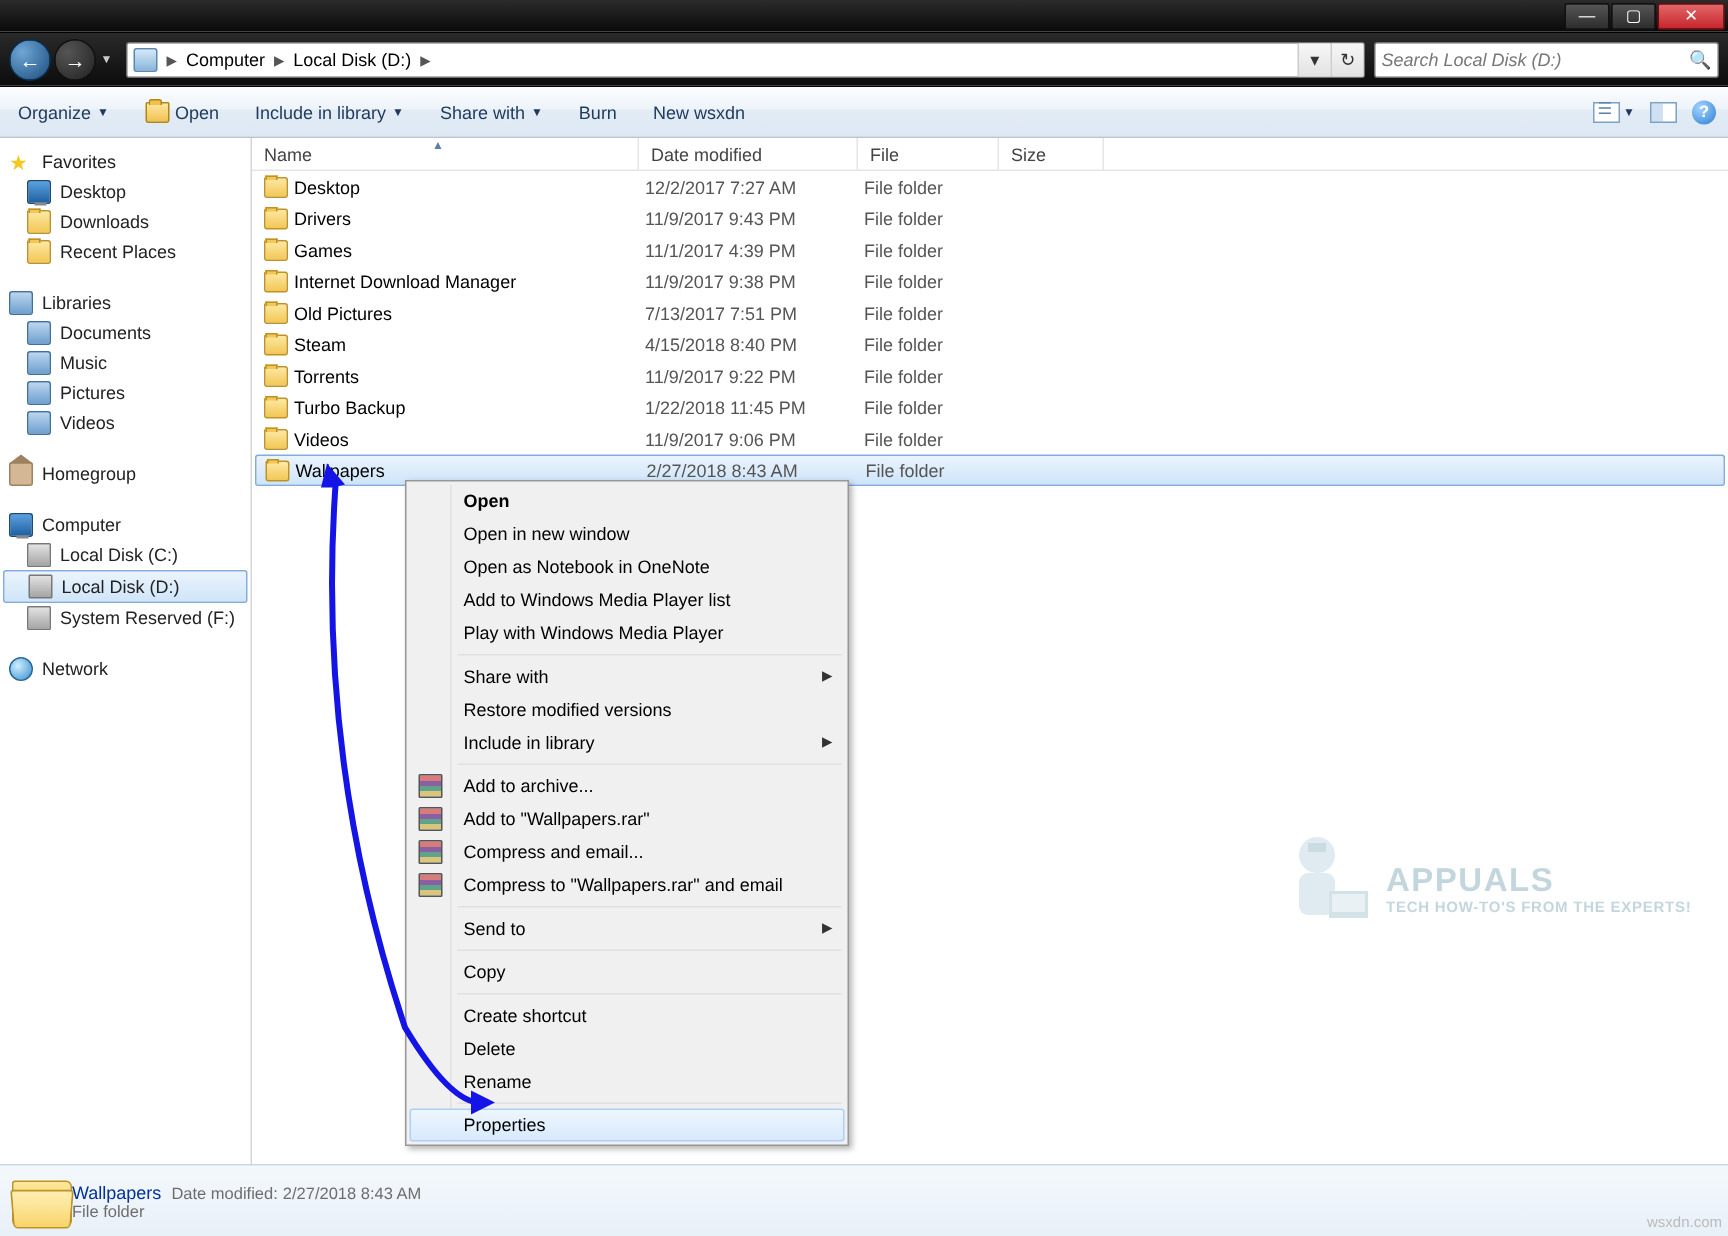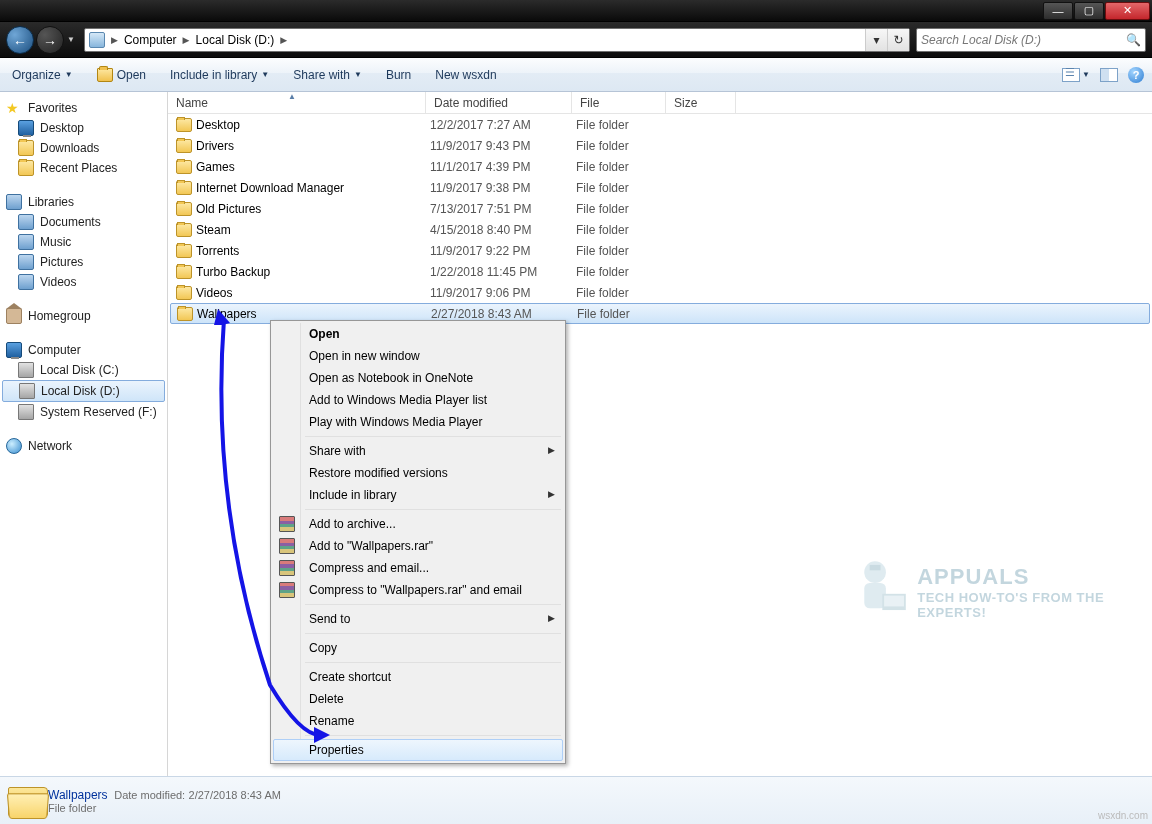--- a/index.html
+++ b/index.html
@@ -89,21 +89,21 @@
   .watermark { position:absolute; right:4px; bottom:3px; color:#bbb; font-size:10px;}
 
   
   .arrow-svg { position:absolute; left:200px; top:305px; pointer-events:none; z-index:5;}
 
   
   .appuals { position:absolute; left:680px; top:460px; opacity:0.45; display:flex; align-items:center; gap:6px;}
   .appuals .guy{ width:70px; height:80px;}
   .appuals .txt{ color:#7ba5b8; font-family: Arial; font-weight:bold;}
   .appuals .big{ font-size:22px; letter-spacing:1px;}
-  .appuals .sm{ font-size:13px; letter-spacing:0.5px;}
+  .appuals .sm{ font-size:10px; letter-spacing:0.5px;}
 </style>
 </head>
 <body>
 
 <div class="titlebar">
   <div class="btn min">—</div>
   <div class="btn max">▢</div>
   <div class="btn close">✕</div>
 </div>
 

